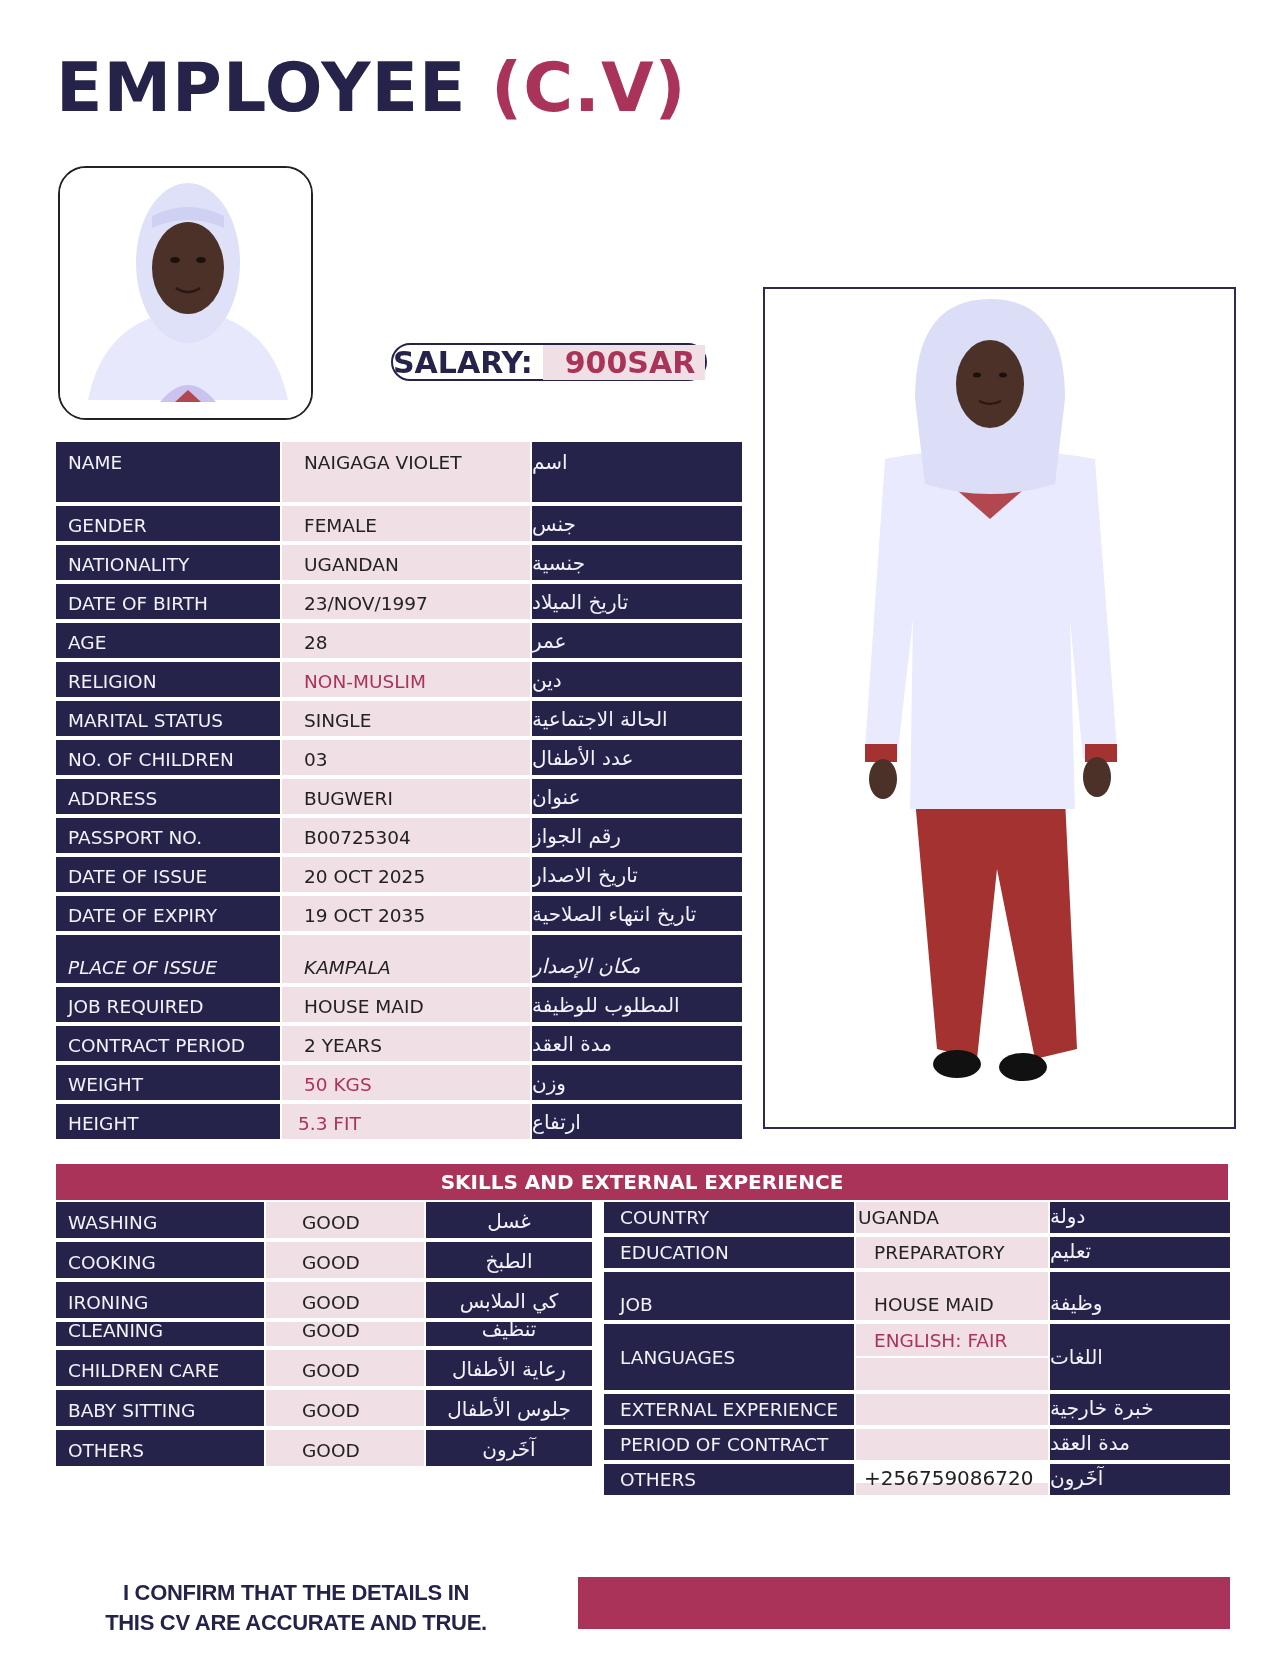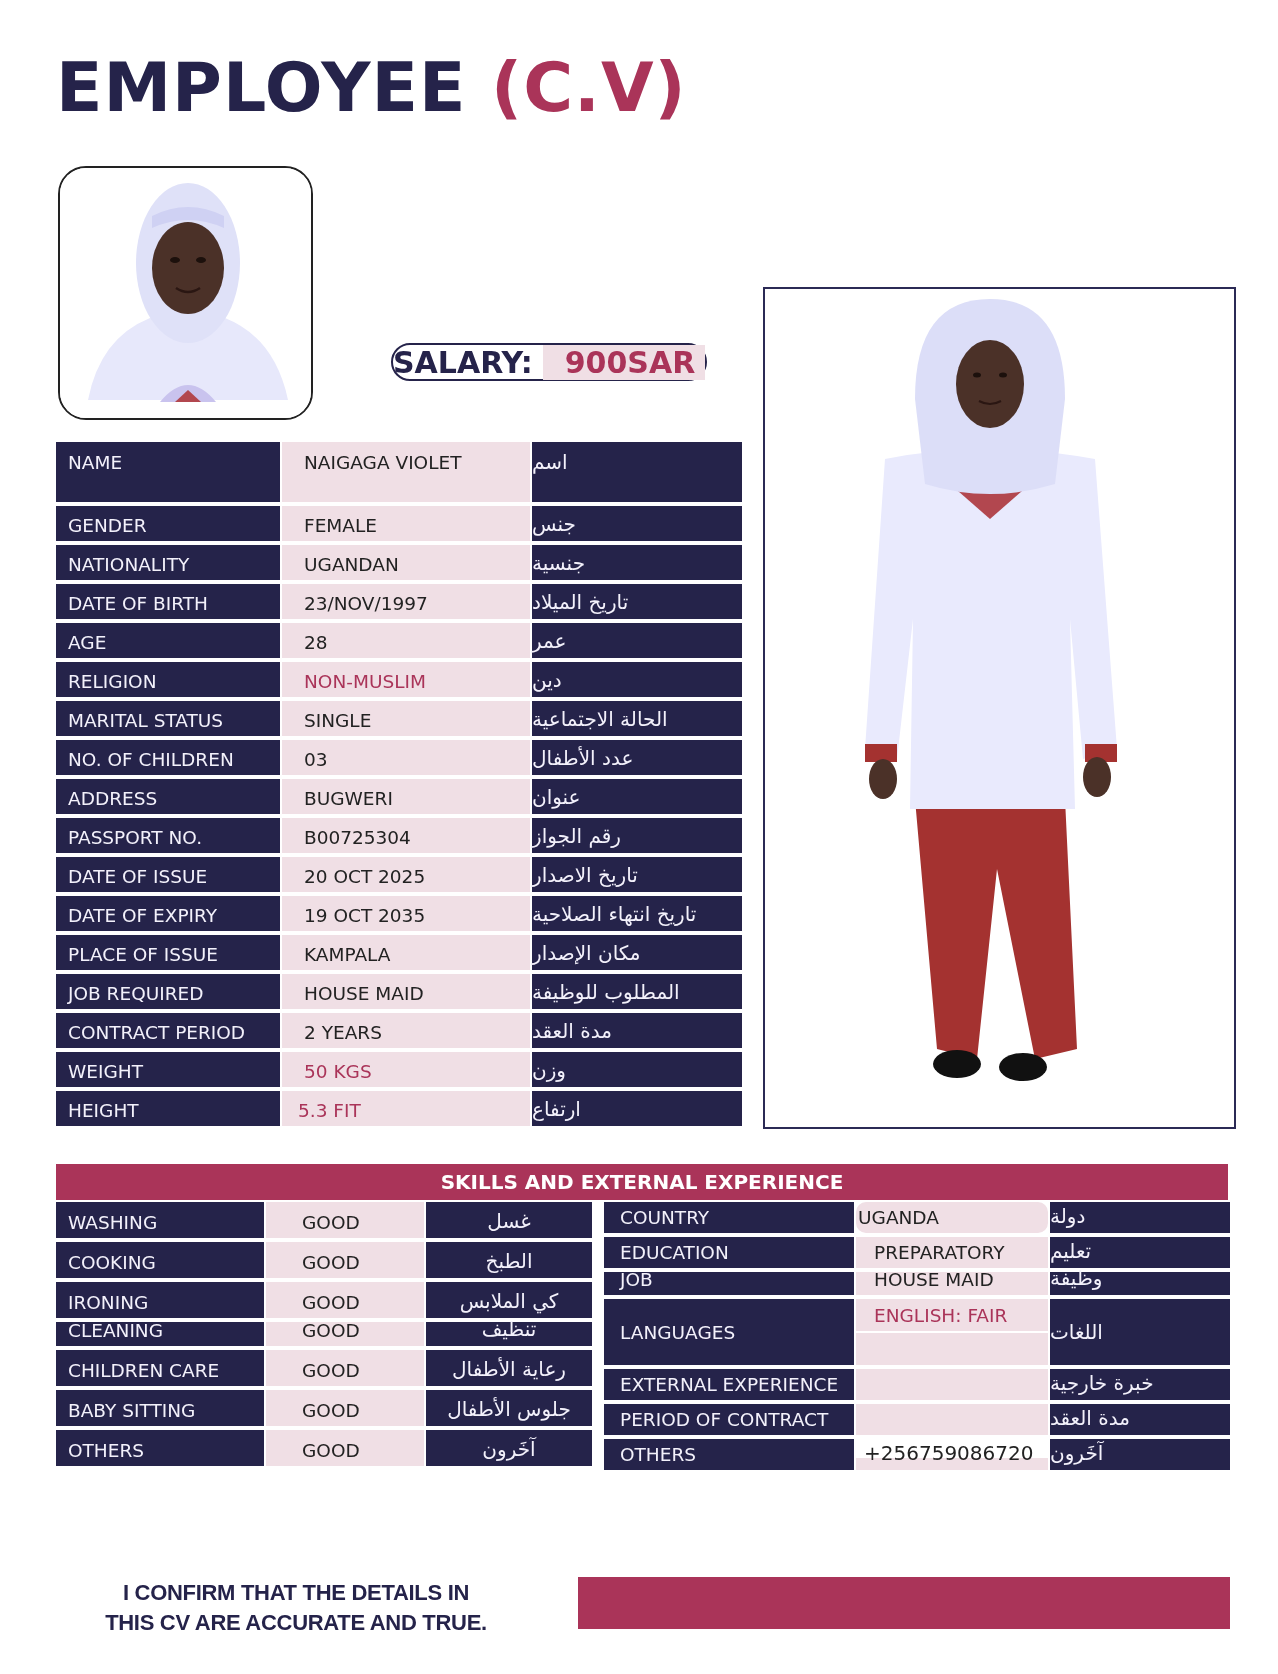--- a/index.html
+++ b/index.html
@@ -175,21 +175,21 @@
   <div class="row" style="height:35px;">
     <div class="cell lbl">DATE OF ISSUE</div>
     <div class="cell val">20 OCT 2025</div>
     <div class="cell ar">تاريخ الاصدار</div>
   </div>
   <div class="row" style="height:35px;">
     <div class="cell lbl">DATE OF EXPIRY</div>
     <div class="cell val">19 OCT 2035</div>
     <div class="cell ar">تاريخ انتهاء الصلاحية</div>
   </div>
-  <div class="row" style="height:35px;">
+  <div class="row" style="height:48px;font-style:italic;">
     <div class="cell lbl">PLACE OF ISSUE</div>
     <div class="cell val">KAMPALA</div>
     <div class="cell ar">مكان الإصدار</div>
   </div>
   <div class="row" style="height:35px;">
     <div class="cell lbl">JOB REQUIRED</div>
     <div class="cell val">HOUSE MAID</div>
     <div class="cell ar">المطلوب للوظيفة</div>
   </div>
   <div class="row" style="height:35px;">
@@ -245,29 +245,29 @@
   <div class="row" style="height:36px;">
     <div class="cell lbl">OTHERS</div>
     <div class="cell val">GOOD</div>
     <div class="cell ar">آخَرون</div>
   </div>
 </div>
 
 <div class="skills-right">
   <div class="row" style="height:31px;">
     <div class="cell lbl">COUNTRY</div>
-    <div class="cell val" style="padding-left:2px;border-radius:10px;">UGANDA</div>
+    <div class="cell val" style="padding-left:2px;">UGANDA</div>
     <div class="cell ar">دولة</div>
   </div>
   <div class="row" style="height:31px;">
     <div class="cell lbl">EDUCATION</div>
     <div class="cell val">PREPARATORY</div>
     <div class="cell ar">تعليم</div>
   </div>
-  <div class="row" style="height:23px;">
+  <div class="row" style="height:48px;">
     <div class="cell lbl">JOB</div>
     <div class="cell val">HOUSE MAID</div>
     <div class="cell ar">وظيفة</div>
   </div>
   <div class="row" style="height:66px;">
     <div class="cell lbl" style="align-items:center;padding-bottom:0;">LANGUAGES</div>
     <div class="split">
       <div class="half">ENGLISH: FAIR</div>
       <div class="half"></div>
     </div>

